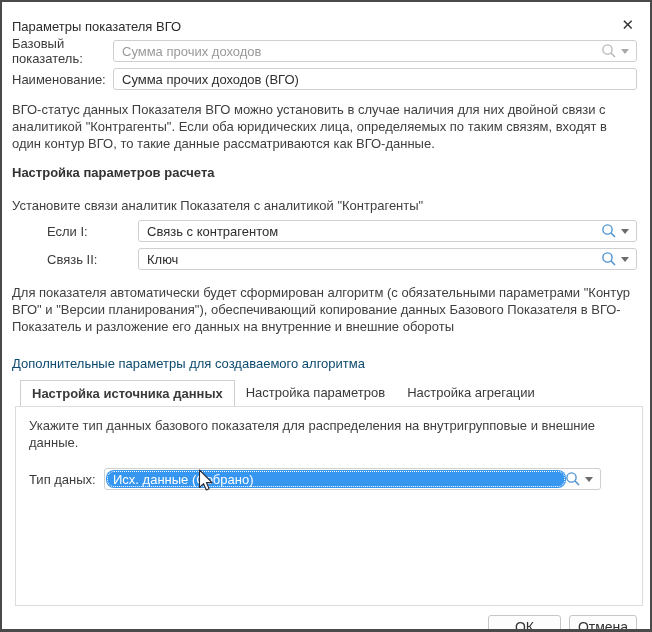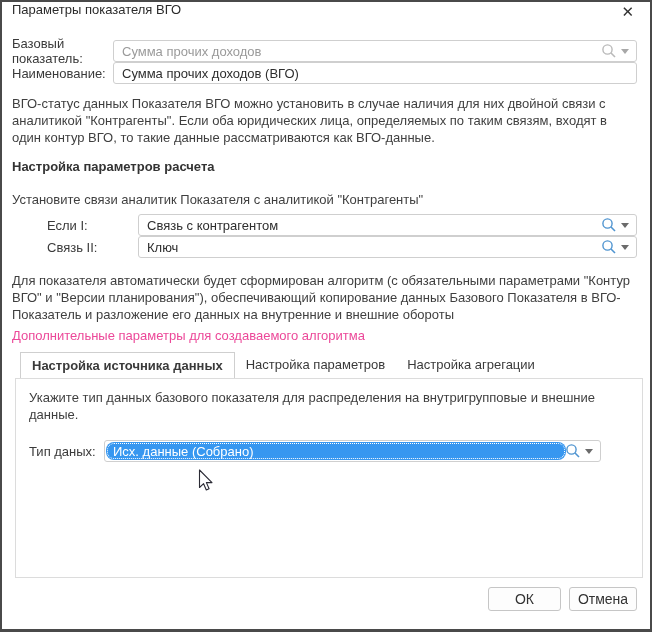--- a/index.html
+++ b/index.html
@@ -6,32 +6,32 @@
   html,body { background:#888; }
   body { font-family:"Liberation Sans","DejaVu Sans",sans-serif; font-size:13px; color:#3a3a3a; }
 
   .window {
     position:relative; width:652px; height:632px; background:#fff;
     border:2px solid #4a4a4a; border-bottom-width:3px;
     overflow:hidden;
   }
 
   .titlebar {
-    height:32px; display:flex; align-items:flex-start;
+    height:32px; display:flex; align-items:flex-end;
     padding:0 12px 0 10px; background:#fff;
   }
   .titlebar .title { flex:1; font-size:13px; color:#2b2b2b; }
   .titlebar .close {
     font-size:15px; color:#333; cursor:default; line-height:1;
     padding:2px 4px;
   }
 
   .body { padding:6px 13px 0 10px; }
 
-  .frow { display:flex; align-items:center; height:22px; }
+  .frow { display:flex; align-items:center; height:22px; margin-bottom:6px; }
   .frow label { width:101px; flex:none; color:#3a3a3a; }
   .frow.indent label { width:126px; padding-left:35px; }
 
   .field {
     position:relative; flex:1; height:22px; background:#fff;
     border:1px solid #cfcfcf; border-radius:3px;
     display:flex; align-items:center; padding-left:8px; overflow:hidden;
   }
   .field .val { flex:1; color:#2e2e2e; white-space:nowrap; overflow:hidden; }
   .field .val.gray { color:#9a9a9a; }
@@ -48,21 +48,21 @@
     background:#3797f0; color:#fff; display:flex; align-items:center;
     padding-left:7px; outline:1px dotted #fff; outline-offset:-2px;
     white-space:nowrap;
     border-radius:8px;
   }
 
   .para { margin-top:11px; line-height:17px; color:#3f3f3f; max-width:618px; }
   .section-header { margin-top:12px; font-weight:bold; color:#333; line-height:17px; }
   .instruction { margin-top:16px; line-height:17px; color:#3f3f3f; }
   .para2 { margin-top:14px; }
-  .additional { margin-top:4px; line-height:17px; color:#ec4899; }
+  .additional { margin-top:20px; line-height:17px; color:#0c4a6e; }
 
   .tabs { display:flex; margin-top:8px; margin-left:8px; position:relative; z-index:2; }
   .tab {
     height:26px; line-height:25px; padding:0 11px; color:#3a3a3a;
     cursor:default; white-space:nowrap;
   }
   .tab.active {
     font-weight:bold; background:#fff; border:1px solid #cfcfcf;
     border-bottom:none; margin-bottom:-1px;
   }

